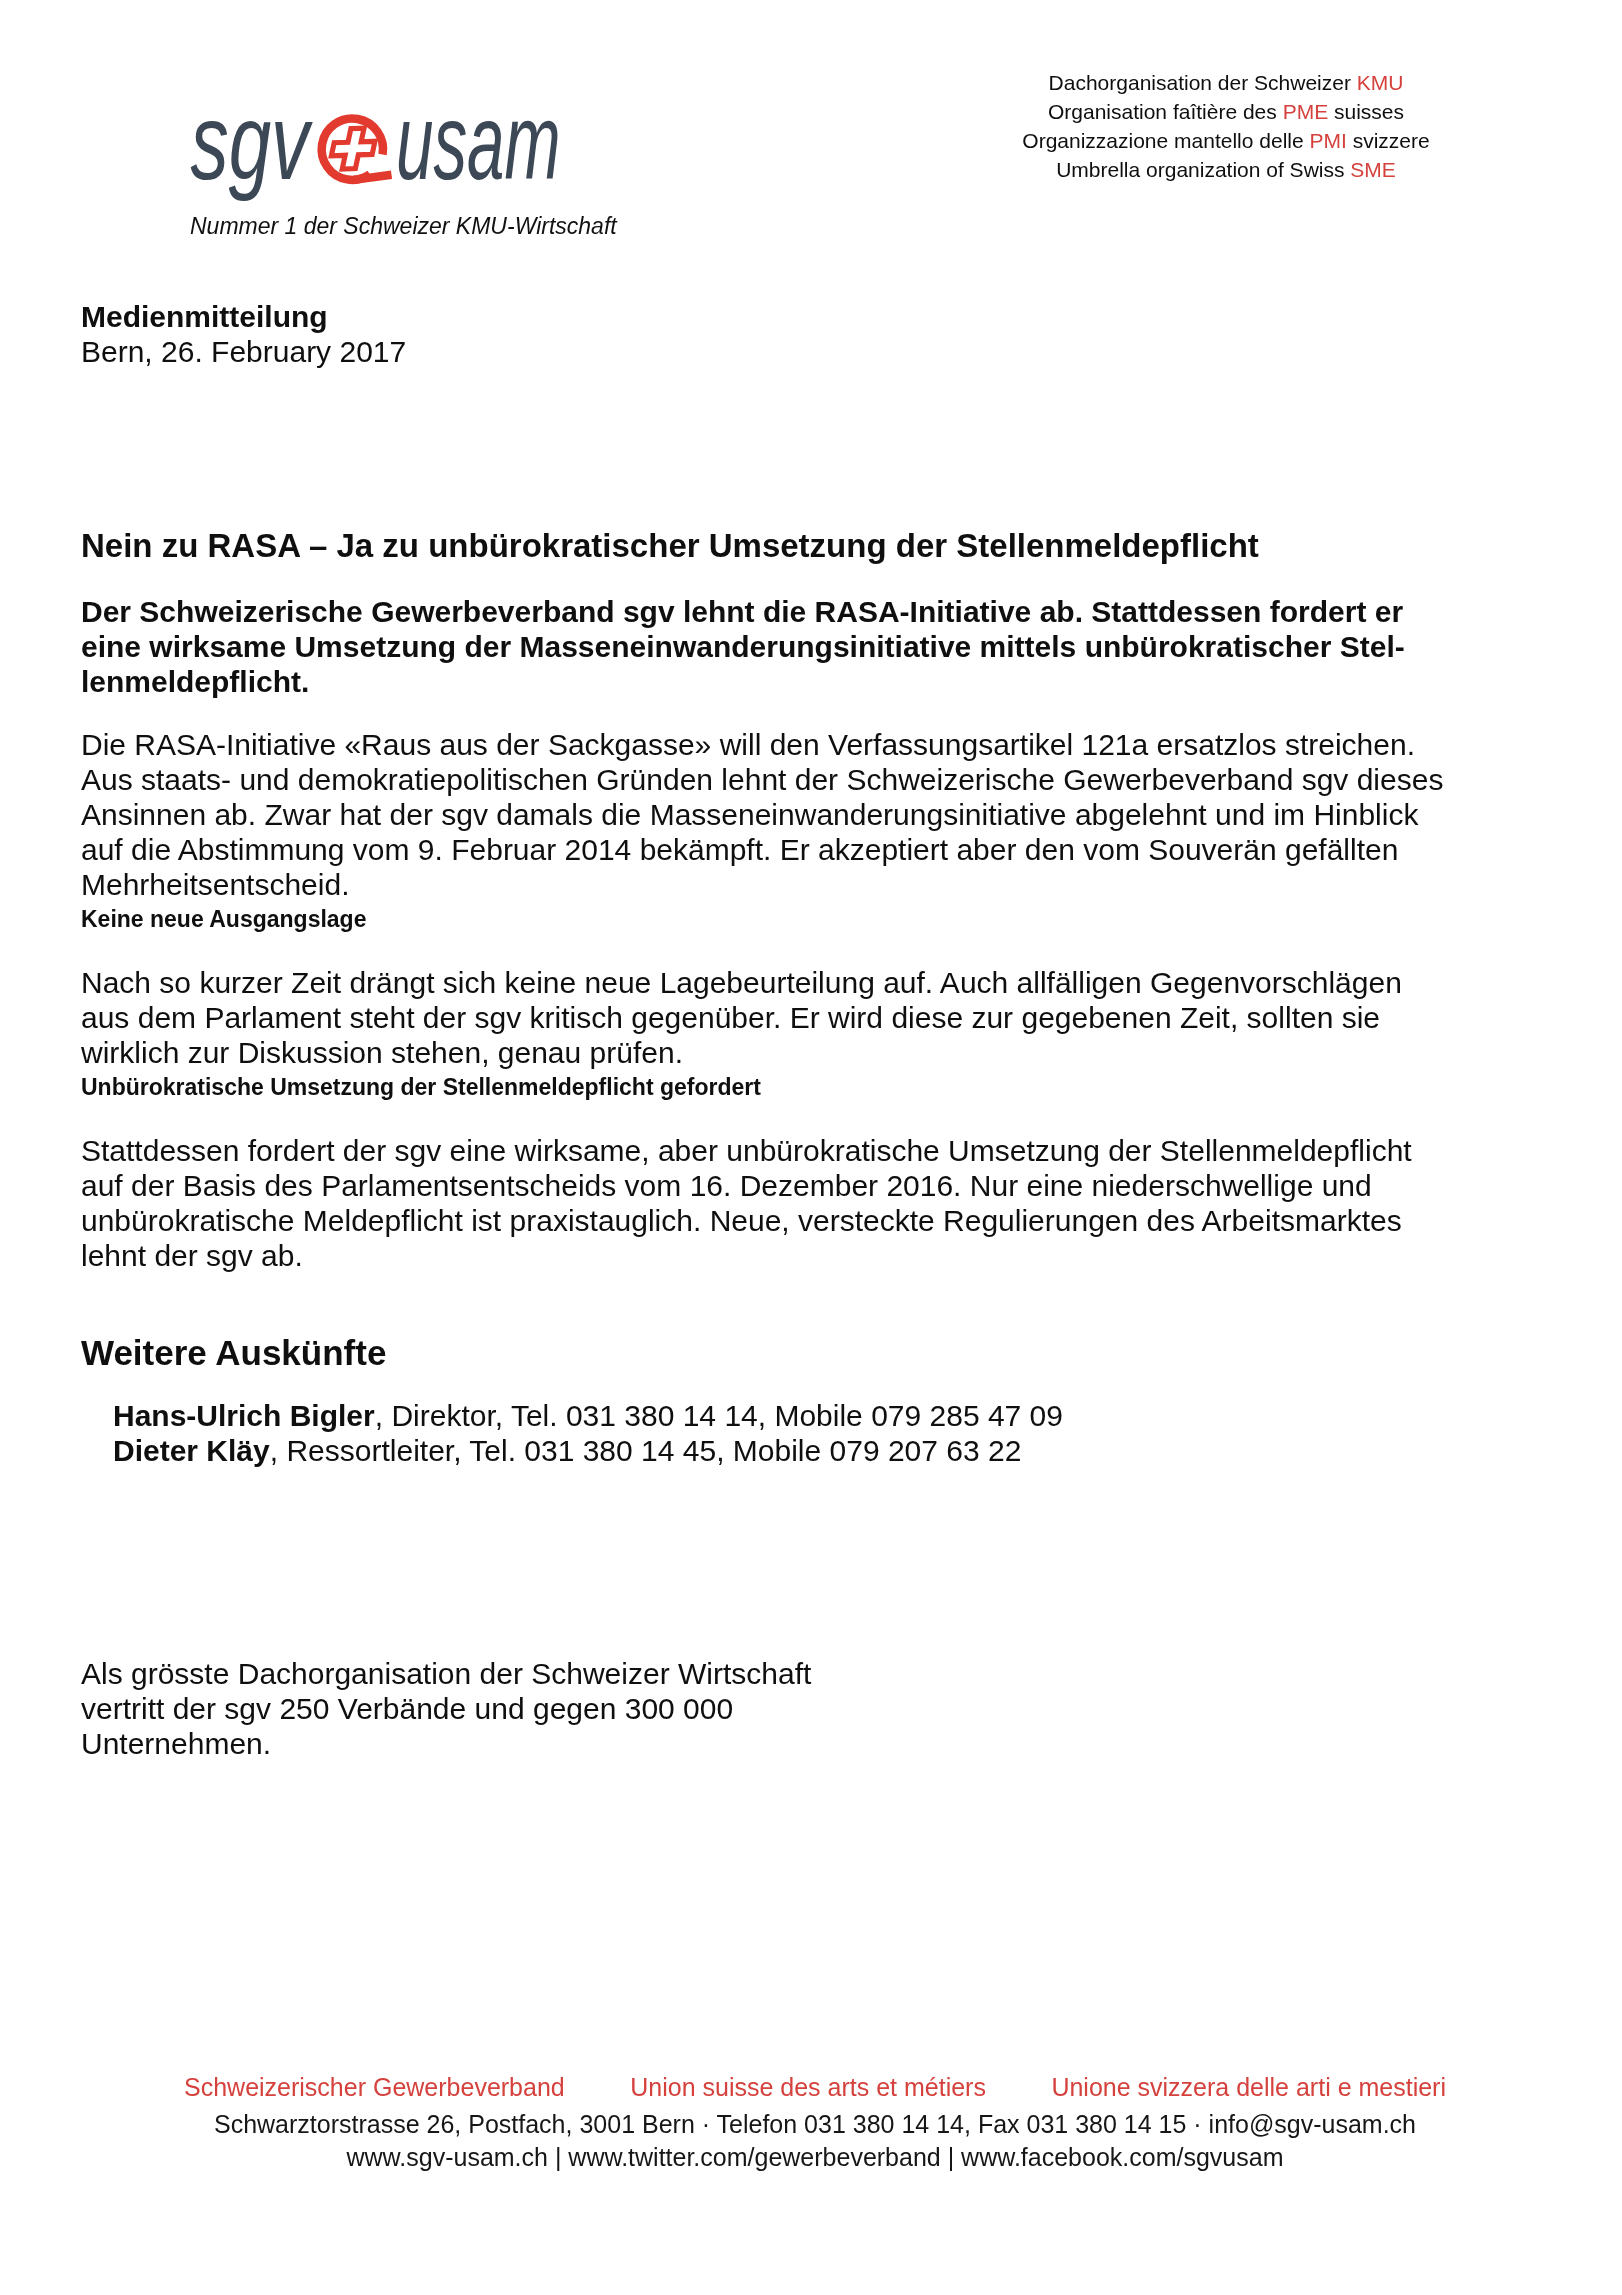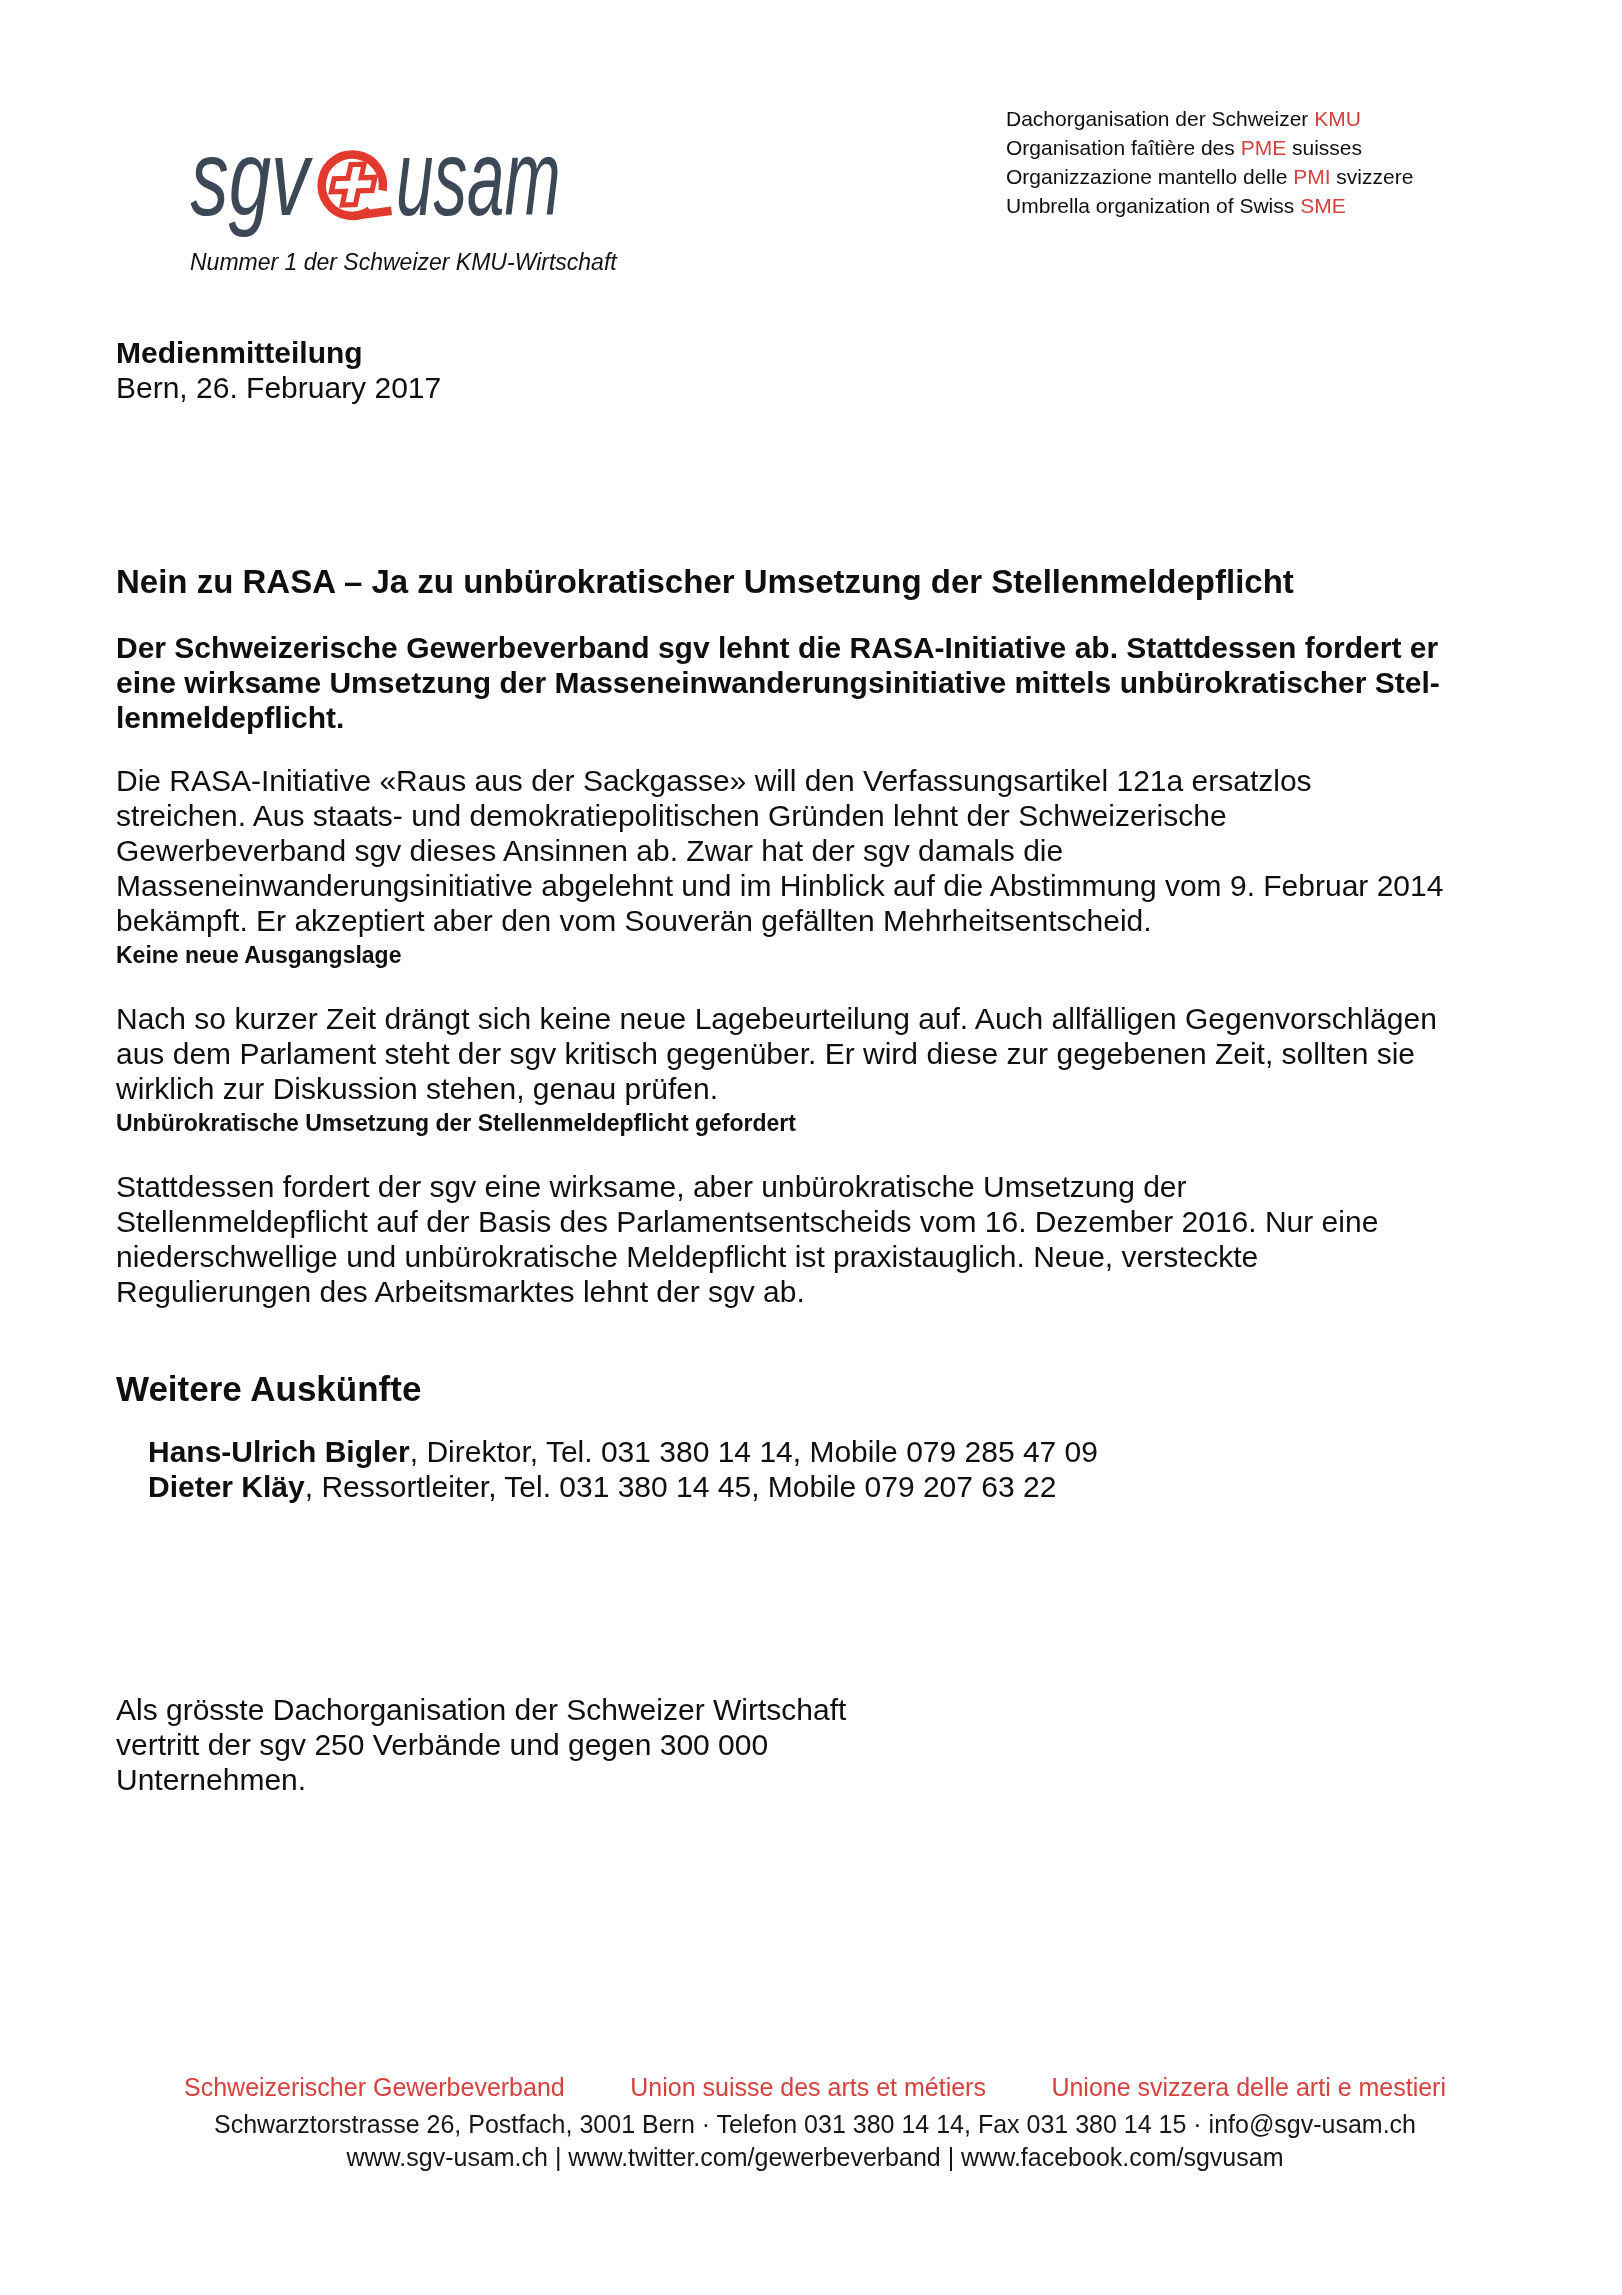--- a/index.html
+++ b/index.html
@@ -15,29 +15,30 @@
     width:1622px;height:2295px;
     background:#ffffff;
     color:var(--text);
     font-family:"Liberation Sans","DejaVu Sans",sans-serif;
     font-size:30px;line-height:35px;
     overflow:hidden;
   }
   
   .letterhead{
     display:flex;justify-content:space-between;align-items:flex-start;
-    padding:104px 176px 0 190px;
+    padding:68px 176px 0 190px;
+    text-align:center;
   }
   .logo-mark{display:block;width:373px;height:124px;margin-top:14.4px;overflow:visible;}
   .logo-word{font-family:"Liberation Sans","DejaVu Sans",sans-serif;font-style:italic;font-weight:400;fill:var(--logo_text);}
   .logo-tagline{margin-top:6.5px;font-style:italic;font-size:23px;line-height:26px;color:#111;}
   .org-block{width:440px;font-size:21px;line-height:29px;}
   .org-line .accent{color:var(--accent_red);}
   
-  .content{padding:0 176px 0 116px;}
+  .content{padding:0 176px 0 81px;}
   .meta{margin-top:60px;}
   .meta-type{font-weight:bold;}
   .doc-title{margin-top:156px;font-size:33px;line-height:41px;font-weight:bold;white-space:nowrap;}
   .lead{margin-top:28px;font-weight:bold;}
   .body-p{margin-top:28px;}
   .section-h{font-size:23px;line-height:35px;font-weight:bold;}
   .contacts-h{margin-top:62px;font-size:35px;line-height:35px;font-weight:bold;}
   .contacts{margin-top:28px;}
   .contact-name{font-weight:bold;margin-left:32px;}
   .number-one{display:flex;margin-top:188px;}

